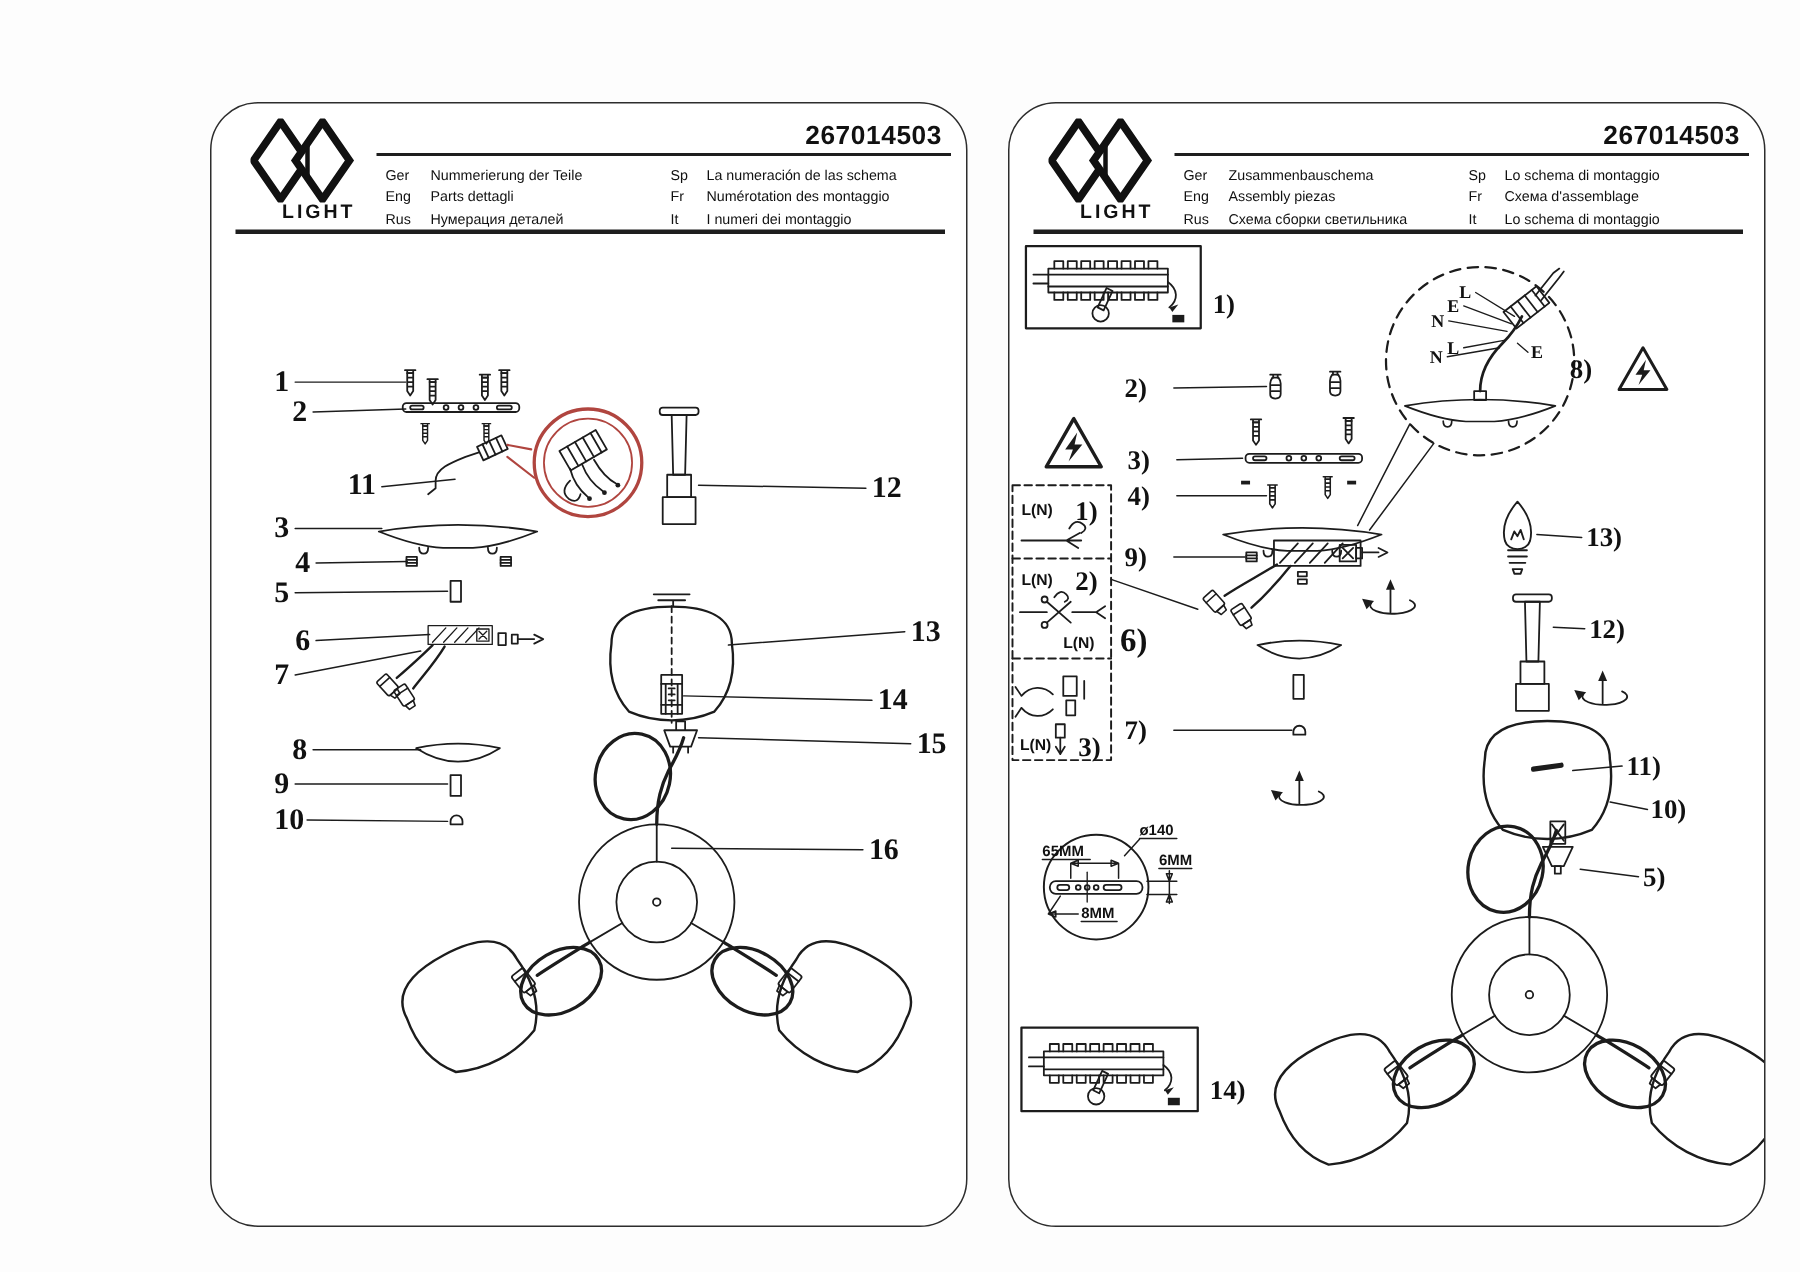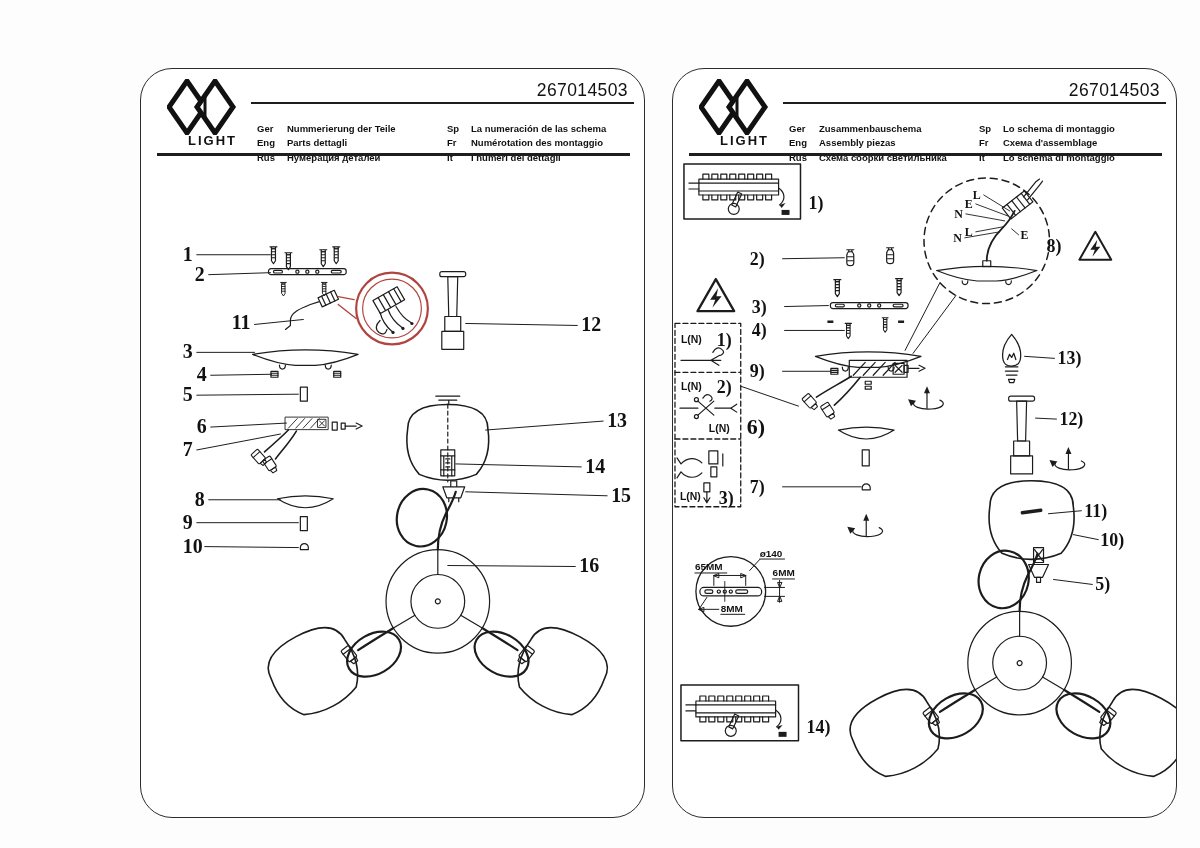--- a/index.html
+++ b/index.html
@@ -3,27 +3,27 @@
 <meta charset="utf-8">
 <style>
   html,body{margin:0;padding:0}
   body{width:1200px;height:848px;background:#fdfdfd;position:relative;
        font-family:"Liberation Sans",sans-serif;color:#111;overflow:hidden}
   .page{position:absolute;top:68px;width:505px;height:750px;background:#fff;
         border:1.7px solid #2d2d2d;border-radius:32px;box-sizing:border-box}
   #pageL{left:140px}
   #pageR{left:672px}
   .art{position:absolute;inset:0;width:100%;height:100%}
-  .model{position:absolute;top:11px;right:16px;font-size:17.5px;font-weight:normal;
+  .model{position:absolute;top:11px;right:16px;font-size:17.5px;font-weight:bold;
          letter-spacing:.4px}
   .model-rule{position:absolute;top:33px;left:110px;right:10px;height:2px;background:#1e1e1e}
   .hdr-rule{position:absolute;top:84px;left:16px;right:14px;height:2.6px;background:#1e1e1e}
-  .langs{position:absolute;top:54px;left:116px;display:grid;
+  .langs{position:absolute;top:43px;left:116px;display:grid;
          grid-template-columns:27px 157px 21px 152px;column-gap:3px;row-gap:2px;
-         font-size:9.5px;font-weight:bold;line-height:1.3;white-space:nowrap}
+         font-size:9.5px;font-weight:normal;line-height:1.3;white-space:nowrap}
   .logo{position:absolute;left:26px;top:10px}
   .logo-text{position:absolute;left:26px;top:64px;width:70px;text-align:right;
              font-size:13px;font-weight:bold;letter-spacing:2px}
   
   .s{stroke:#1c1c1c;fill:none;stroke-width:1.2;stroke-linecap:round;stroke-linejoin:round}
   .f{fill:#1c1c1c;stroke:none}
   .red{stroke:#b0453f}
   .tn{font:700 20px "Liberation Serif",serif;fill:#111}
   .ts{font:700 18px "Liberation Serif",serif;fill:#111}
   .tb{font:700 22px "Liberation Serif",serif;fill:#111}
@@ -152,21 +152,21 @@
     <span>Nummerierung der Teile</span>
     <span>Sp</span>
     <span>La numeración de las schema</span>
     <span>Eng</span>
     <span>Parts dettagli</span>
     <span>Fr</span>
     <span>Numérotation des montaggio</span>
     <span>Rus</span>
     <span>Нумерация деталей</span>
     <span>It</span>
-    <span>I numeri dei dettagli</span>
+    <span>I numeri dei montaggio</span>
   </div>
   <div class="hdr-rule"></div>
 
   <svg class="art" viewBox="0 0 505 750">
 
     <g>
       <use href="#screwV" transform="translate(133,187)"></use>
       <use href="#screwV" transform="translate(148,193)"></use>
       <use href="#screwV" transform="translate(183,190)"></use>
       <use href="#screwV" transform="translate(196,187)"></use>

